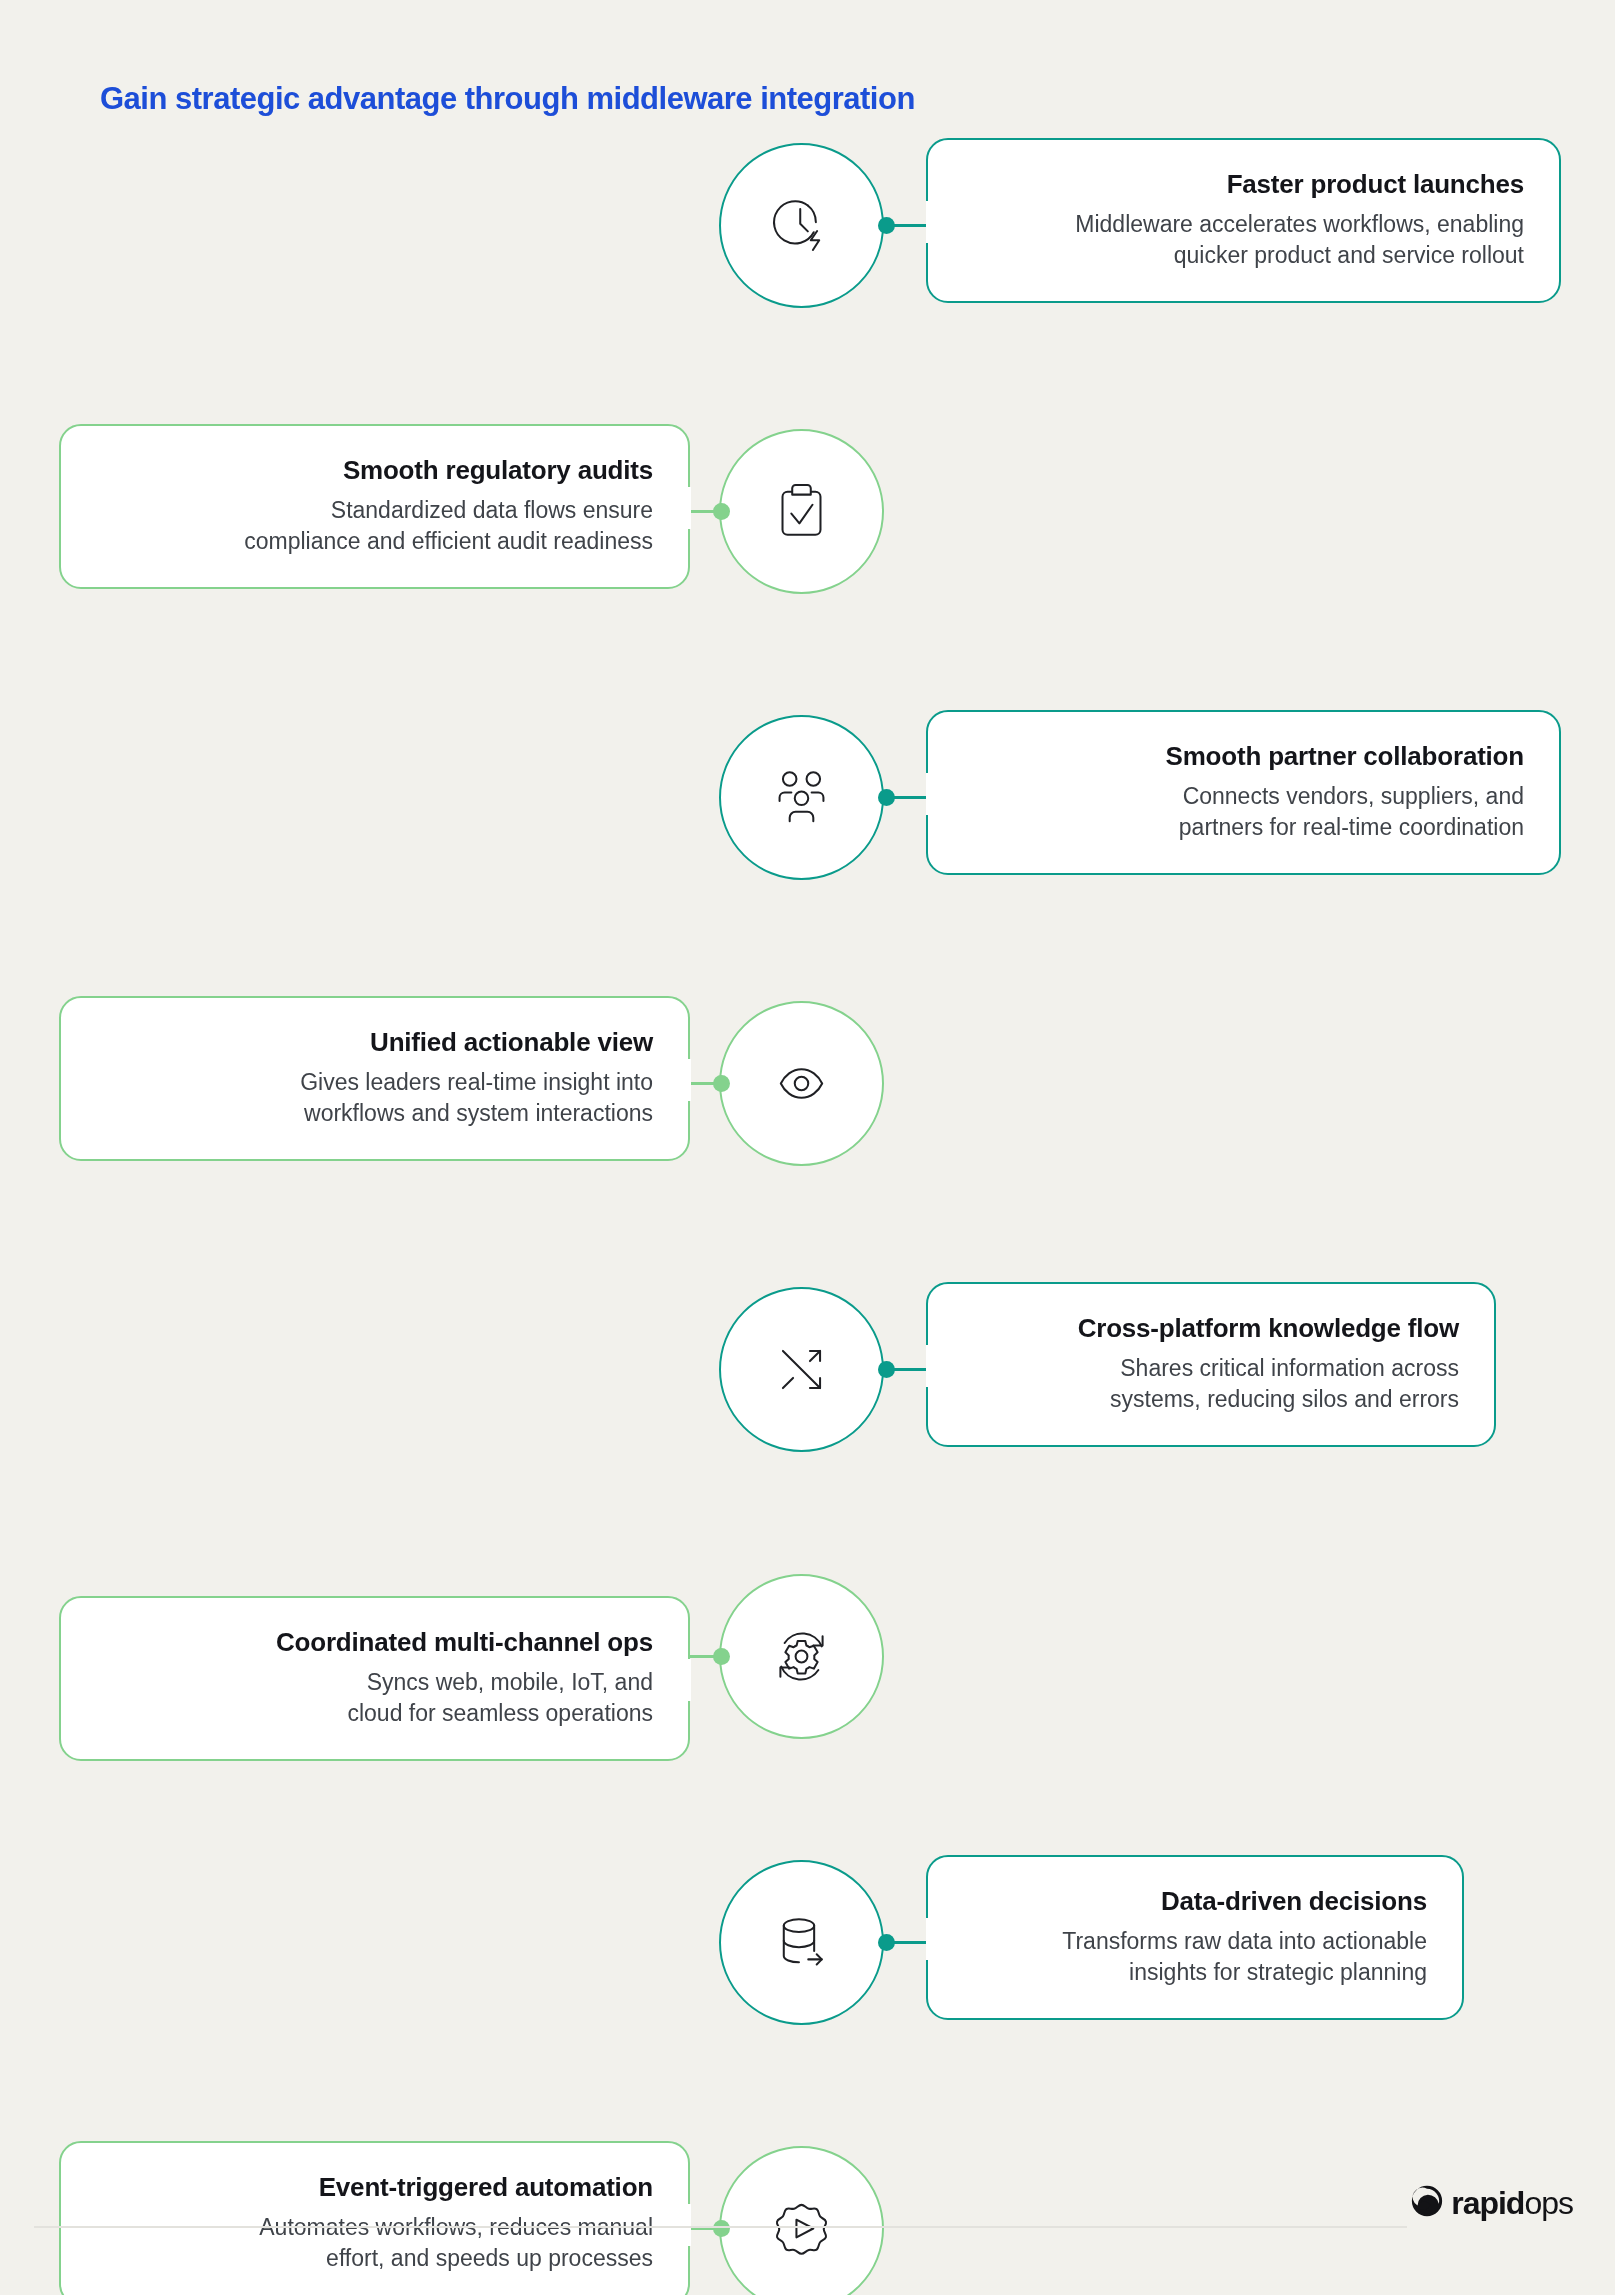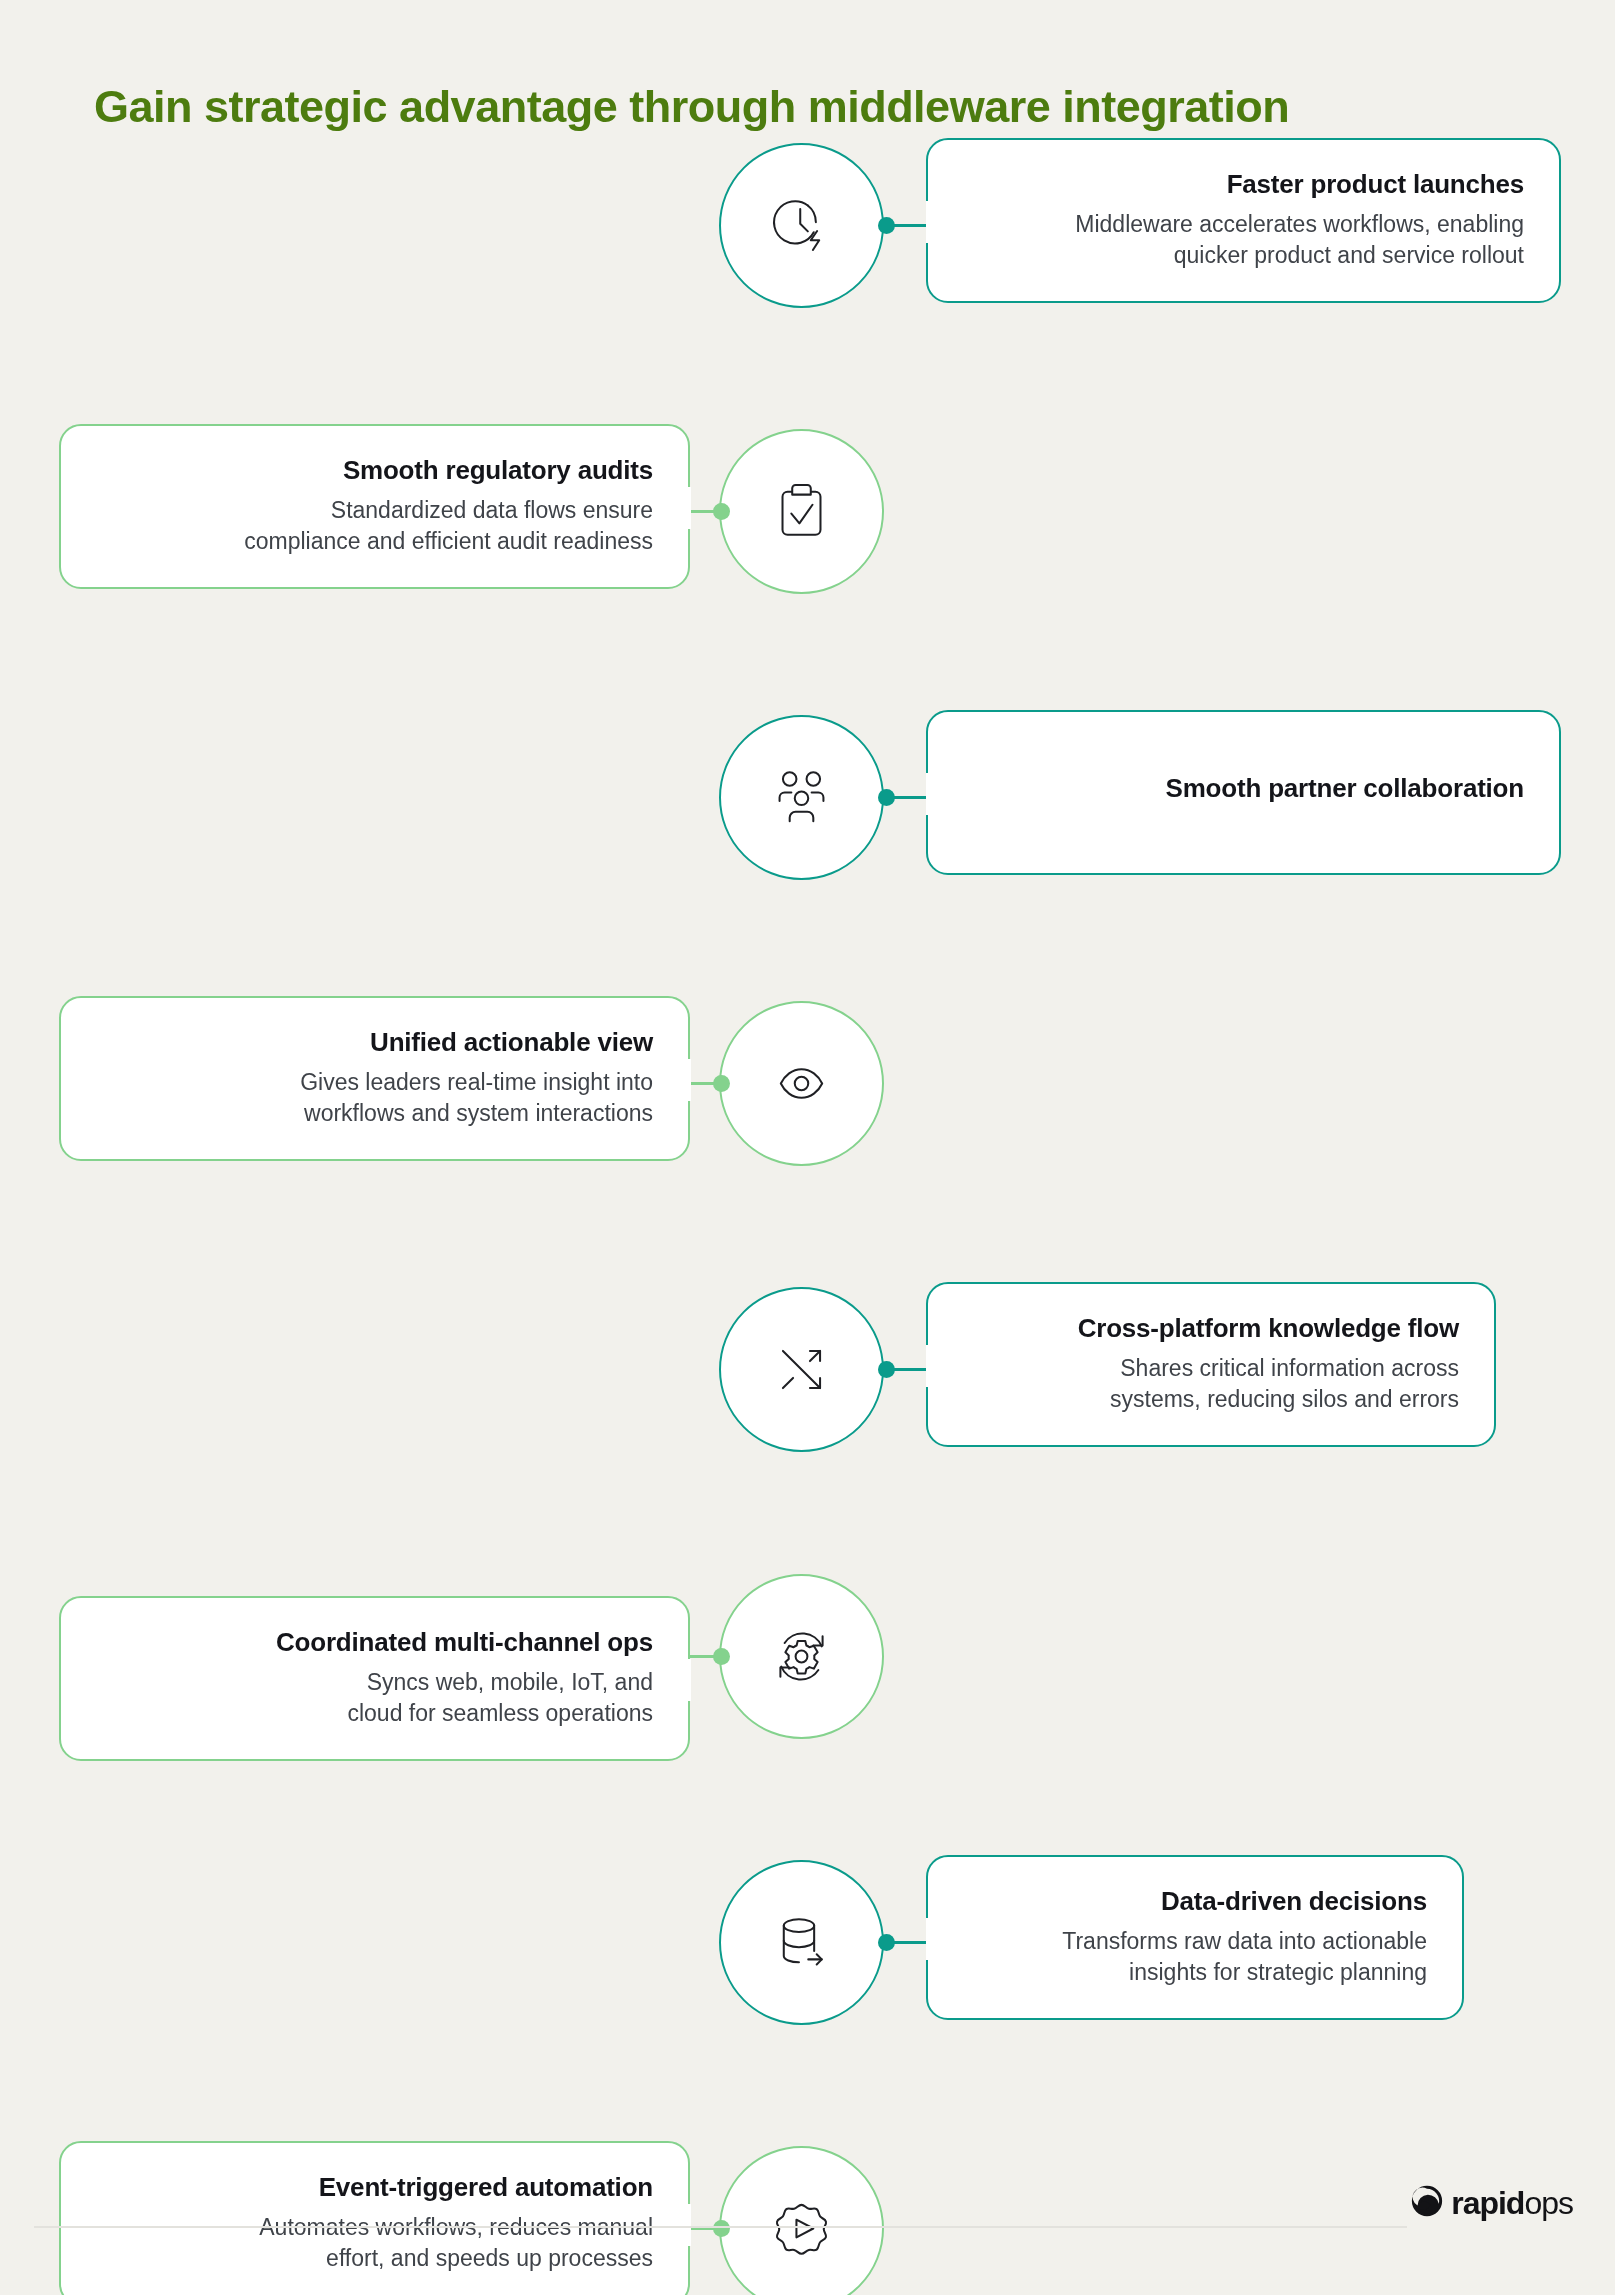--- a/index.html
+++ b/index.html
@@ -12,25 +12,25 @@
     background: #f2f1ec;
     font-family: "Liberation Sans", sans-serif;
     position: relative;
     overflow: hidden;
     -webkit-font-smoothing: antialiased;
   }
 
   
   .page-title {
     position: absolute;
-    left: 94px;
+    left: 100px;
     top: 81px;
-    font-size: 45px;
+    font-size: 31px;
     font-weight: 700;
-    color: #4d7c0f;
+    color: #1d4ed8;
     letter-spacing: -0.5px;
     white-space: nowrap;
   }
 
   
   .flow {
     position: absolute;
     left: 0;
     top: 0;
     width: 1616px;
@@ -213,20 +213,22 @@
       <path fill="none" stroke="#1f2024" stroke-width="2.4" stroke-linecap="round" stroke-linejoin="round" d="M74 52v-4a6 6 0 0 0-6-6h-8"></path>
       <path fill="none" stroke="#1f2024" stroke-width="2.4" stroke-linecap="round" stroke-linejoin="round" d="M34 76v-4a7 7 0 0 1 7-7h14a7 7 0 0 1 7 7v4"></path>
     </svg>
         </span>
       </div>
       <div class="connector-stub"></div>
       <div class="connector-dot"></div>
       <div class="card" style="top: -5px; min-height: 165px; width: 635px;">
         <div class="card-notch"></div>
         <div class="card-title">Smooth partner collaboration</div>
+        <div class="card-desc">Connects vendors, suppliers, and
+partners for real-time coordination</div>
       </div>
     </div>
     <div class="row green" style="top: 1001px;">
       <div class="icon-circle" style="top: 0px;">
         <span>
           <svg width="81" height="81" viewBox="0 0 96 96">
       <path fill="none" stroke="#1f2024" stroke-width="2.4" stroke-linecap="round" stroke-linejoin="round" d="M48 31c11 0 20 7.5 24.5 17-4.5 9.5-13.5 17-24.5 17S28 57.5 23.5 48C28 38.5 37 31 48 31Z"></path>
       <circle fill="none" stroke="#1f2024" stroke-width="2.4" stroke-linecap="round" stroke-linejoin="round" cx="48" cy="48" r="8"></circle>
     </svg>
         </span>

